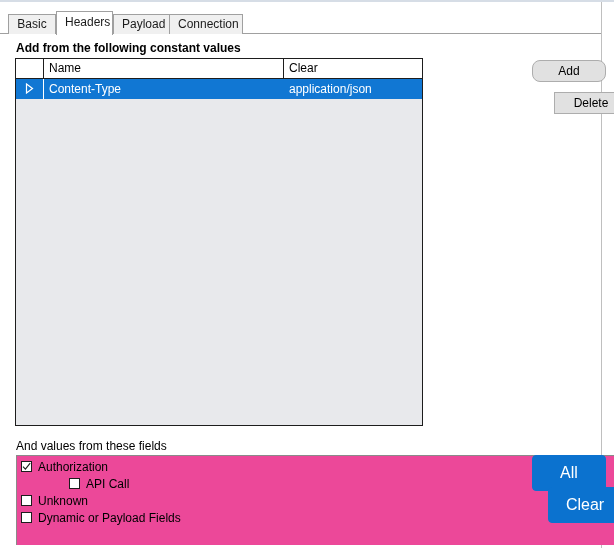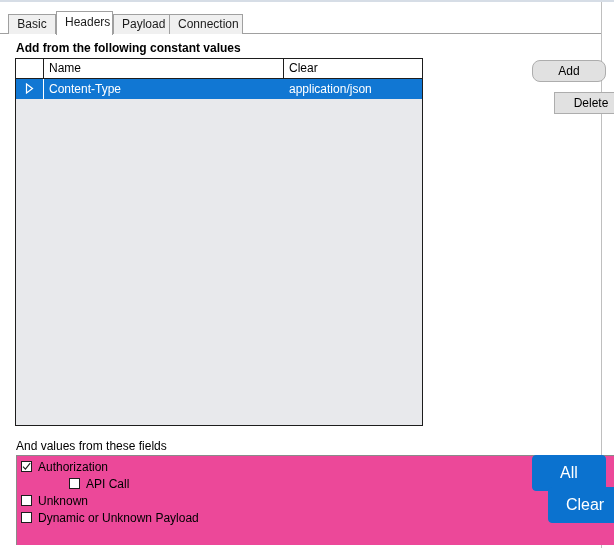--- a/index.html
+++ b/index.html
@@ -285,21 +285,21 @@
 
     <div class="field-item field-1">
       <span class="cbx"></span><span class="field-label">API Call</span>
     </div>
 
     <div class="field-item field-2">
       <span class="cbx"></span><span class="field-label">Unknown</span>
     </div>
 
     <div class="field-item field-3">
-      <span class="cbx"></span><span class="field-label">Dynamic or Unknown Payload</span>
+      <span class="cbx"></span><span class="field-label">Dynamic or Payload Fields</span>
     </div>
 
   </div>
 
   <button class="btn-accent" id="btn-all">All</button>
   <button class="btn-accent" id="btn-clear">Clear</button>
 
 </div>
 
 </body></html>

